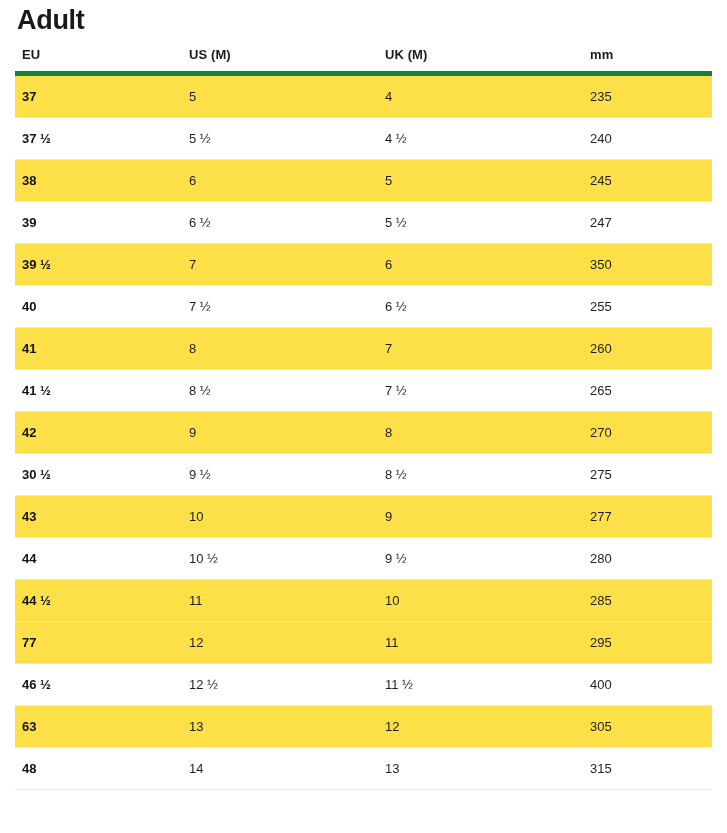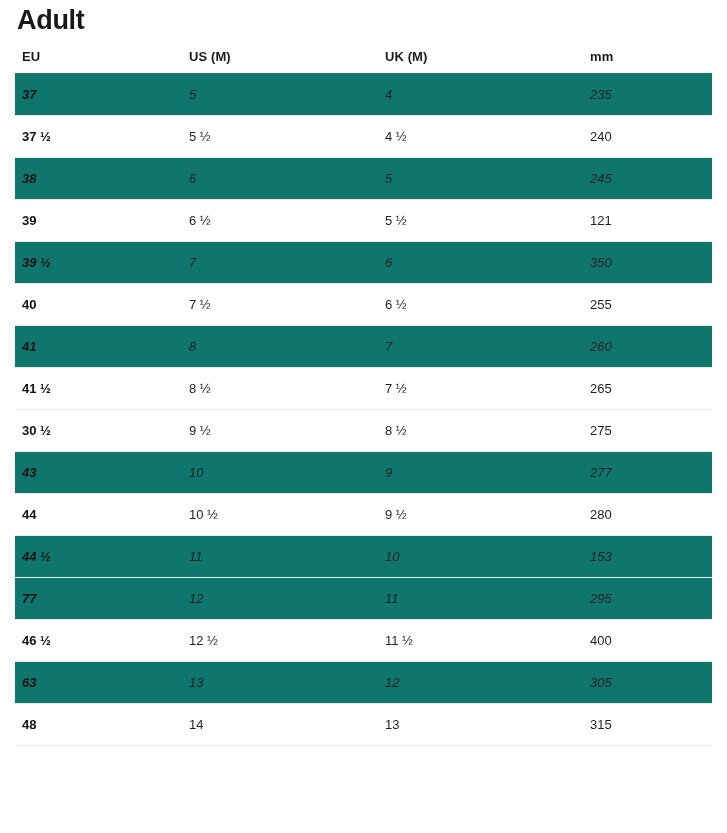--- a/index.html
+++ b/index.html
@@ -39,44 +39,43 @@
   .size-table col.c1 { width: 167px; }
   .size-table col.c2 { width: 196px; }
   .size-table col.c3 { width: 205px; }
   .size-table col.c4 { width: 129px; }
   .size-table thead th {
     text-align: left;
     font-size: 13px;
     font-weight: bold;
     color: #1a1a1a;
     padding: 0 0 9px 7px;
-    border-bottom: 1px solid #15803d;
+    border-bottom: 5px solid #15803d;
     letter-spacing: 0.1px;
     vertical-align: bottom;
     height: 28px;
     box-sizing: border-box;
   }
   .size-table tbody td {
     font-size: 13px;
     font-weight: normal;
     color: #1f1f21;
     padding: 0 0 0 7px;
     height: 41px;
     border-bottom: 1px solid #e9e9eb;
     vertical-align: middle;
     white-space: nowrap;
   }
   .size-table tbody td.eu {
     font-weight: bold;
     color: #121212;
   }
   .size-table tbody tr.shaded td {
-    background: #0f766e;
+    background: #fde047;
     border-bottom: 1px solid #e9e9eb;
-    font-style: italic;
   }
 </style>
 </head>
 <body>
 
 <div class="page">
 
   <h1 class="page-title">Adult</h1>
 
   <table class="size-table">
@@ -110,21 +109,21 @@
         <tr class="shaded">
           <td class="eu">38</td>
           <td>6</td>
           <td>5</td>
           <td>245</td>
         </tr>
         <tr>
           <td class="eu">39</td>
           <td>6 ½</td>
           <td>5 ½</td>
-          <td>121</td>
+          <td>247</td>
         </tr>
         <tr class="shaded">
           <td class="eu">39 ½</td>
           <td>7</td>
           <td>6</td>
           <td>350</td>
         </tr>
         <tr>
           <td class="eu">40</td>
           <td>7 ½</td>
@@ -136,20 +135,26 @@
           <td>8</td>
           <td>7</td>
           <td>260</td>
         </tr>
         <tr>
           <td class="eu">41 ½</td>
           <td>8 ½</td>
           <td>7 ½</td>
           <td>265</td>
         </tr>
+        <tr class="shaded">
+          <td class="eu">42</td>
+          <td>9</td>
+          <td>8</td>
+          <td>270</td>
+        </tr>
         <tr>
           <td class="eu">30 ½</td>
           <td>9 ½</td>
           <td>8 ½</td>
           <td>275</td>
         </tr>
         <tr class="shaded">
           <td class="eu">43</td>
           <td>10</td>
           <td>9</td>
@@ -158,21 +163,21 @@
         <tr>
           <td class="eu">44</td>
           <td>10 ½</td>
           <td>9 ½</td>
           <td>280</td>
         </tr>
         <tr class="shaded">
           <td class="eu">44 ½</td>
           <td>11</td>
           <td>10</td>
-          <td>153</td>
+          <td>285</td>
         </tr>
         <tr class="shaded">
           <td class="eu">77</td>
           <td>12</td>
           <td>11</td>
           <td>295</td>
         </tr>
         <tr>
           <td class="eu">46 ½</td>
           <td>12 ½</td>

